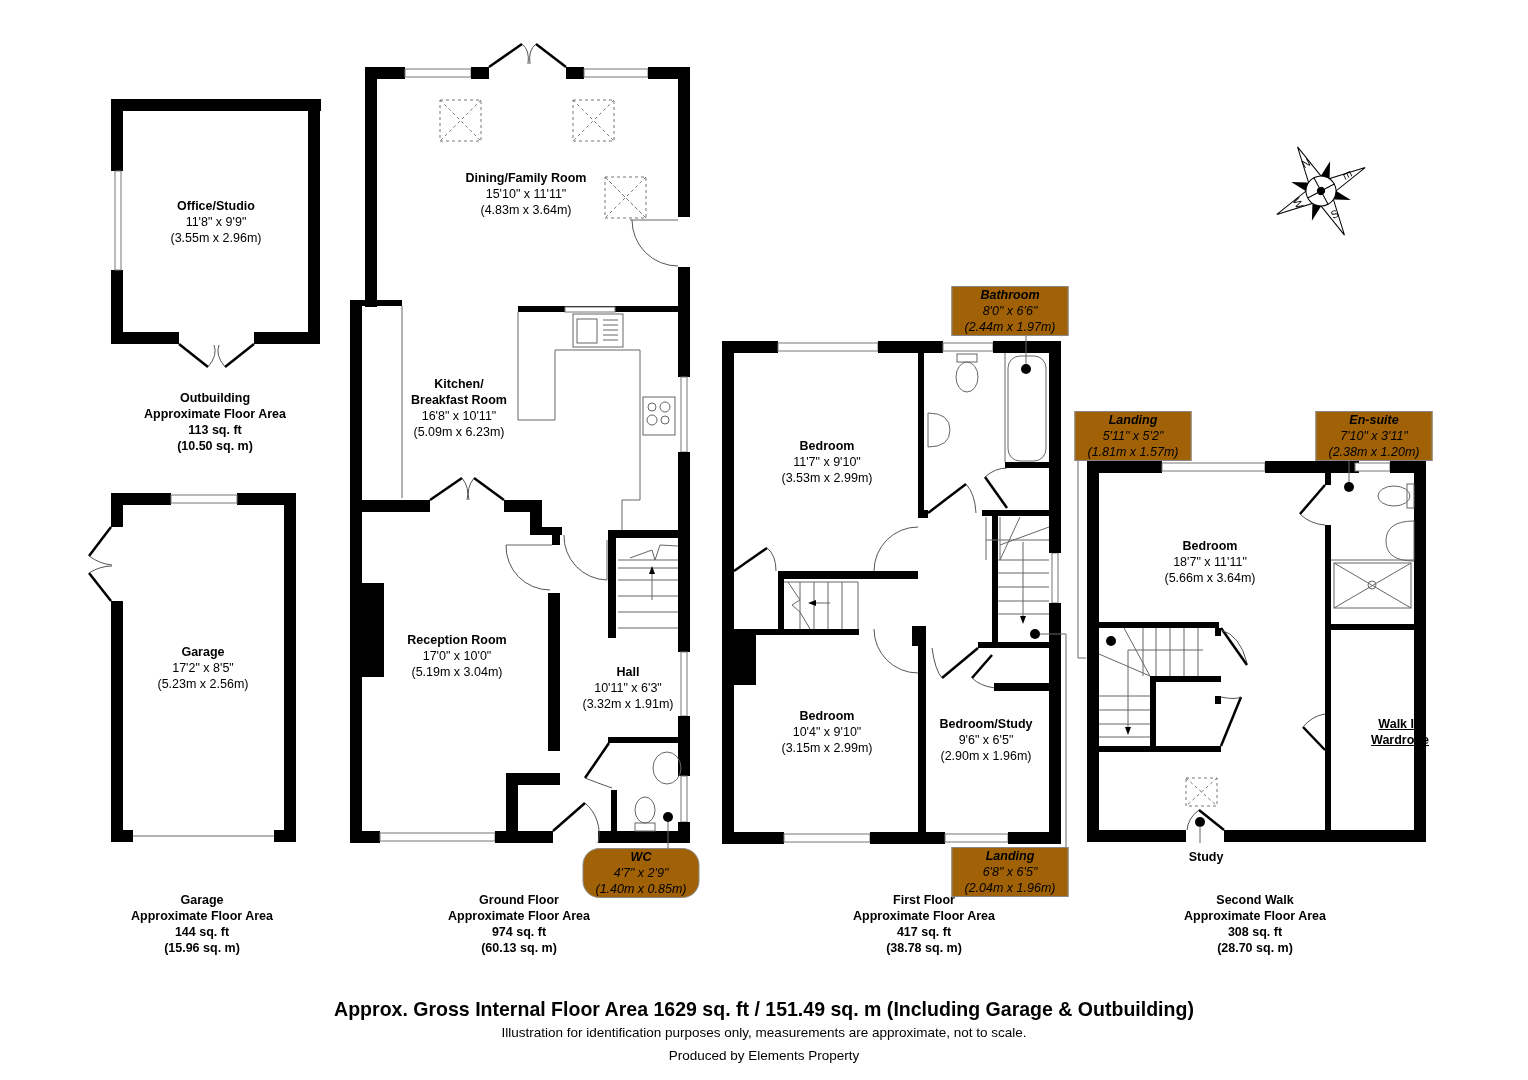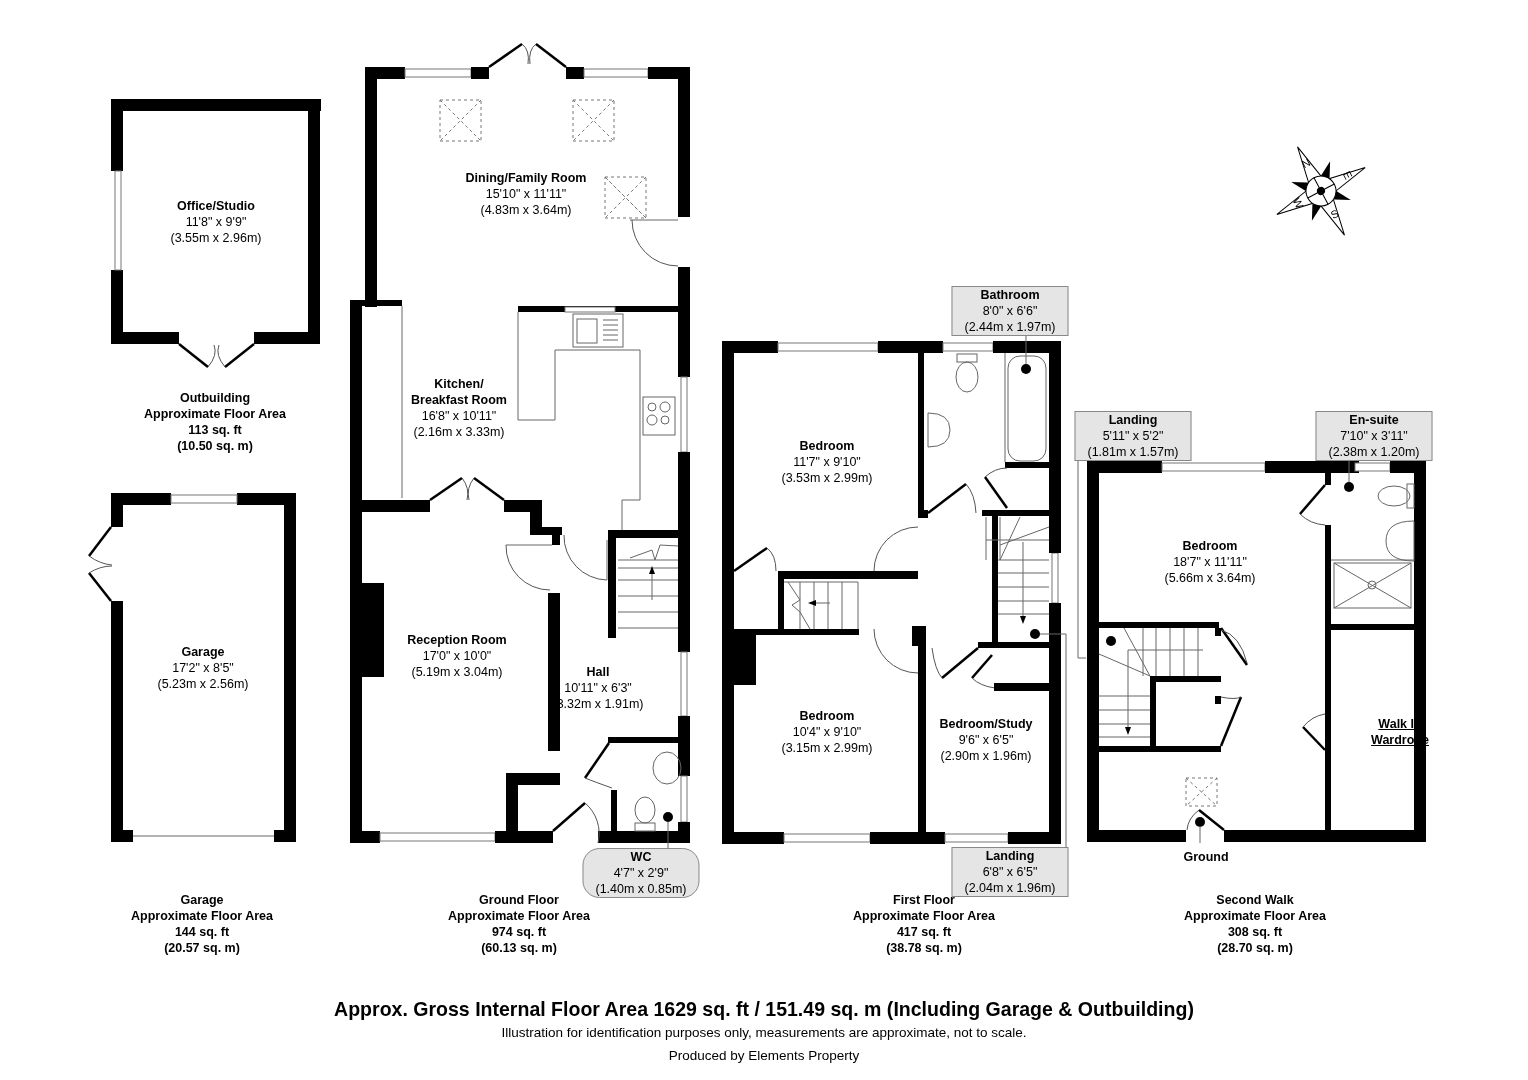--- a/index.html
+++ b/index.html
@@ -7,21 +7,21 @@
   svg.plan { position:absolute; left:0; top:0; }
   .wall { fill:#000; }
   .win { fill:#fff; stroke:#777; stroke-width:1; }
   .thin { fill:none; stroke:#666; stroke-width:1; }
   .door { fill:none; stroke:#000; stroke-width:2.5; }
   .arc { fill:none; stroke:#555; stroke-width:1; }
   .dash { fill:none; stroke:#777; stroke-width:1; stroke-dasharray:3,3; }
   .lbl { position:absolute; text-align:center; font-size:12.5px; line-height:16px; transform:translateX(-50%); white-space:nowrap; }
   .lbl .nm { font-weight:bold; display:block; }
   .lbl .dm { display:block; }
-  .box { border:1px solid #888; background:#e5e5e5; padding:0 12px; }
+  .box { border:1px solid #888; background:#a16207; padding:0 12px;font-style:italic; }
   .area { position:absolute; text-align:center; font-weight:bold; font-size:12.5px; line-height:16px; transform:translateX(-50%); white-space:nowrap; }
   .area span { display:block; }
   .footer { position:absolute; left:0; width:1528px; text-align:center; }
   .f-main { top:997px; font-size:21px; font-weight:bold; transform:scaleX(0.93); }
   .f-sub { top:1025px; font-size:13.5px; }
   .f-prod { top:1048px; font-size:13.5px; }
 </style>
 </head>
 <body>
 
@@ -351,28 +351,28 @@
 </div>
 <div class="lbl" style="left:526px;top:170px;">
   <span class="nm">Dining/Family Room</span>
   <span class="dm">15'10" x 11'11"</span>
   <span class="dm">(4.83m x 3.64m)</span>
 </div>
 <div class="lbl" style="left:459px;top:376px;">
   <span class="nm">Kitchen/</span>
   <span class="nm">Breakfast Room</span>
   <span class="dm">16'8" x 10'11"</span>
-  <span class="dm">(2.16m x 3.33m)</span>
+  <span class="dm">(5.09m x 6.23m)</span>
 </div>
 <div class="lbl" style="left:457px;top:632px;">
   <span class="nm">Reception Room</span>
   <span class="dm">17'0" x 10'0"</span>
   <span class="dm">(5.19m x 3.04m)</span>
 </div>
-<div class="lbl" style="left:598px;top:664px;text-align:center;">
+<div class="lbl" style="left:628px;top:664px;text-align:center;">
   <span class="nm">Hall</span>
   <span class="dm">10'11" x 6'3"</span>
   <span class="dm">(3.32m x 1.91m)</span>
 </div>
 <div class="lbl box" style="left:641px;top:848px;border-radius:17px;">
   <span class="nm">WC</span>
   <span class="dm">4'7" x 2'9"</span>
   <span class="dm">(1.40m x 0.85m)</span>
 </div>
 <div class="lbl box" style="left:1010px;top:286px;">
@@ -413,34 +413,34 @@
 <div class="lbl" style="left:1210px;top:538px;">
   <span class="nm">Bedroom</span>
   <span class="dm">18'7" x 11'11"</span>
   <span class="dm">(5.66m x 3.64m)</span>
 </div>
 <div class="lbl" style="left:1400px;top:716px;text-decoration:underline;">
   <span class="nm">Walk In</span>
   <span class="nm">Wardrobe</span>
 </div>
 <div class="lbl" style="left:1206px;top:849px;">
-  <span class="nm">Ground</span>
+  <span class="nm">Study</span>
 </div>
 
 <div class="area" style="left:215px;top:390px;">
   <span>Outbuilding</span>
   <span>Approximate Floor Area</span>
   <span>113 sq. ft</span>
   <span>(10.50 sq. m)</span>
 </div>
 <div class="area" style="left:202px;top:892px;">
   <span>Garage</span>
   <span>Approximate Floor Area</span>
   <span>144 sq. ft</span>
-  <span>(20.57 sq. m)</span>
+  <span>(15.96 sq. m)</span>
 </div>
 <div class="area" style="left:519px;top:892px;">
   <span>Ground Floor</span>
   <span>Approximate Floor Area</span>
   <span>974 sq. ft</span>
   <span>(60.13 sq. m)</span>
 </div>
 <div class="area" style="left:890px;top:892px;margin-left:34px;">
   <span>First Floor</span>
   <span>Approximate Floor Area</span>

